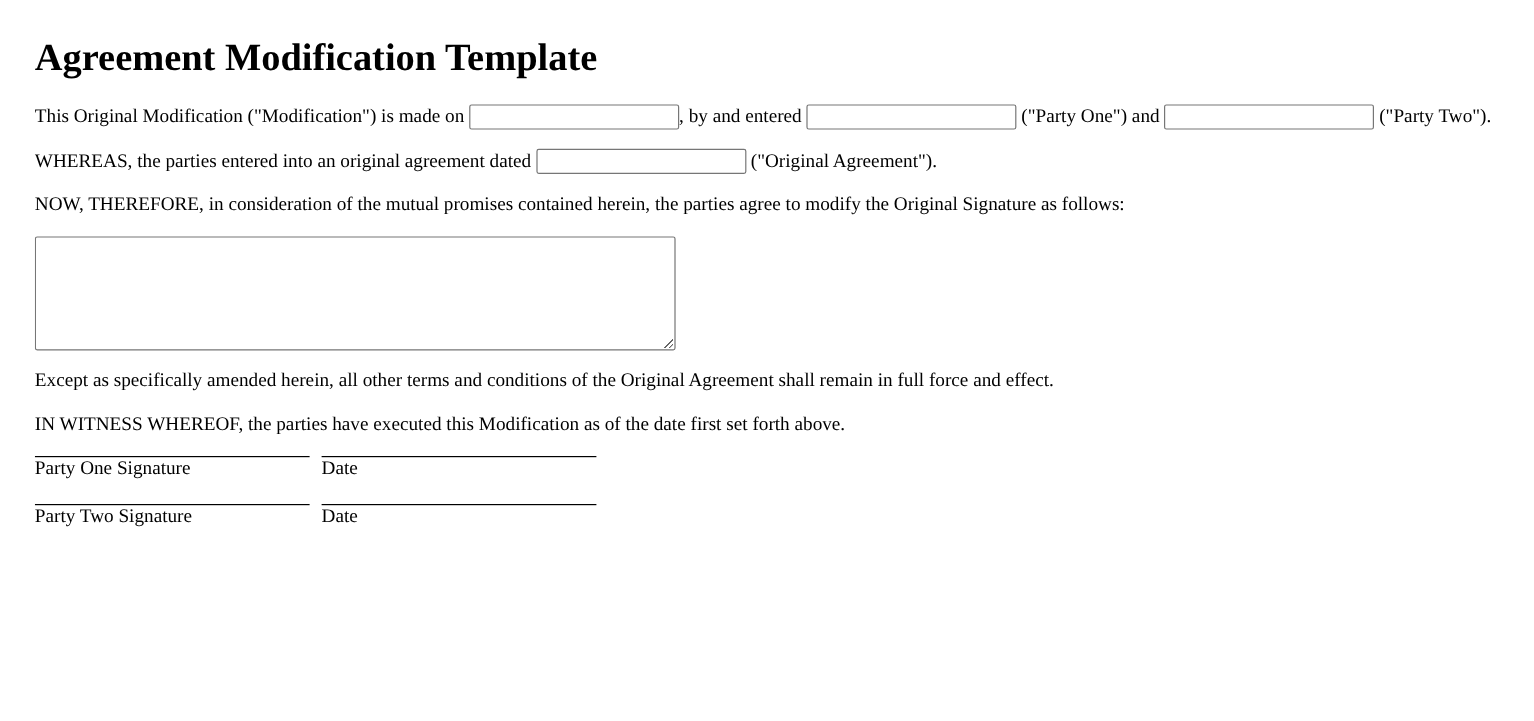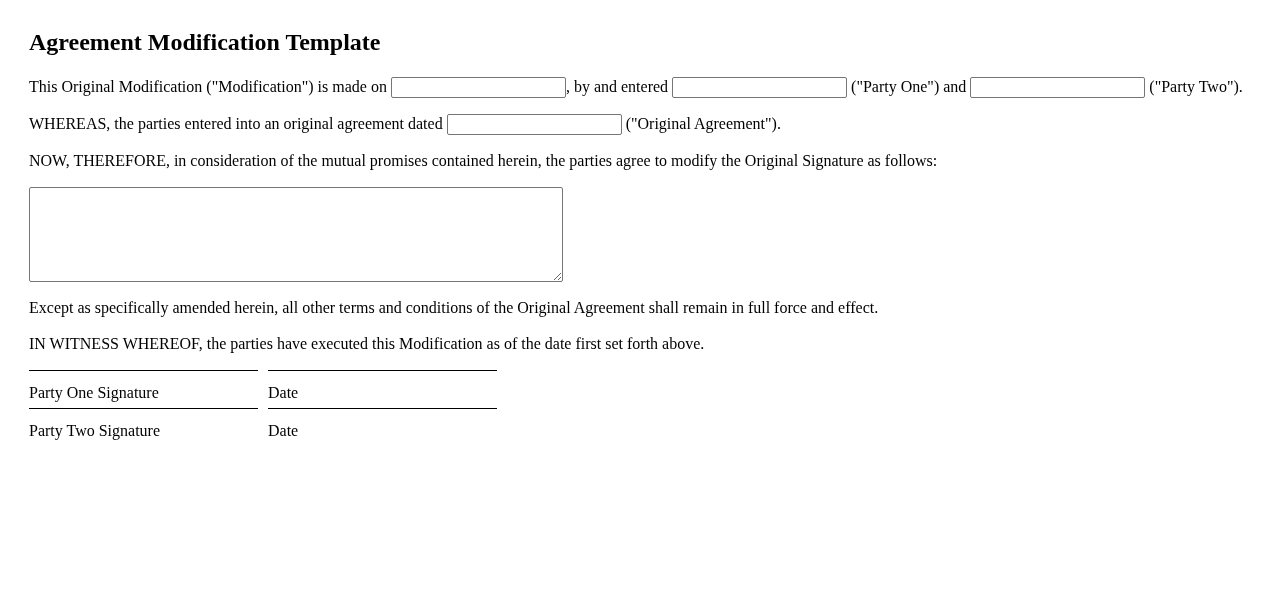--- a/index.html
+++ b/index.html
@@ -6,21 +6,21 @@
     background: #ffffff;
     color: #000000;
   }
   body {
     margin: 8px 29px;
     font-family: "Liberation Serif", serif;
     font-size: 16px;
     width: 1220px;
   }
   h1 {
-    font-size: 24px;
+    font-size: 32px;
     font-weight: bold;
     margin: 21px 0 21px 0;
     font-family: "Liberation Serif", serif;
   }
   p {
     margin: 16px 0;
     line-height: 1.25;
   }
   .text-input {
     box-sizing: border-box;
@@ -50,26 +50,26 @@
     resize: both;
   }
   .signature-block {
     margin-top: 16px;
   }
   .sig-row {
     display: flex;
     gap: 10px;
   }
   .sig-row + .sig-row {
-    margin-top: 6px;
+    margin-top: 20px;
   }
   .sig-cell {
     width: 229px;
     border-top: 1px solid #000000;
-    padding-top: 13px;
+    padding-top: 1px;
   }
 </style>
 </head>
 <body>
 
 <h1>Agreement Modification Template</h1>
 
 <p><span>This Original Modification ("Modification") is made on </span><input type="text" class="text-input" value="" style=""><span>, by and entered </span><input type="text" class="text-input" value="" style=""><span> ("Party One") and </span><input type="text" class="text-input" value="" style=""><span> ("Party Two").</span></p>
 
 <p><span>WHEREAS, the parties entered into an original agreement dated </span><input type="text" class="text-input" value="" style=""><span> ("Original Agreement").</span></p>

